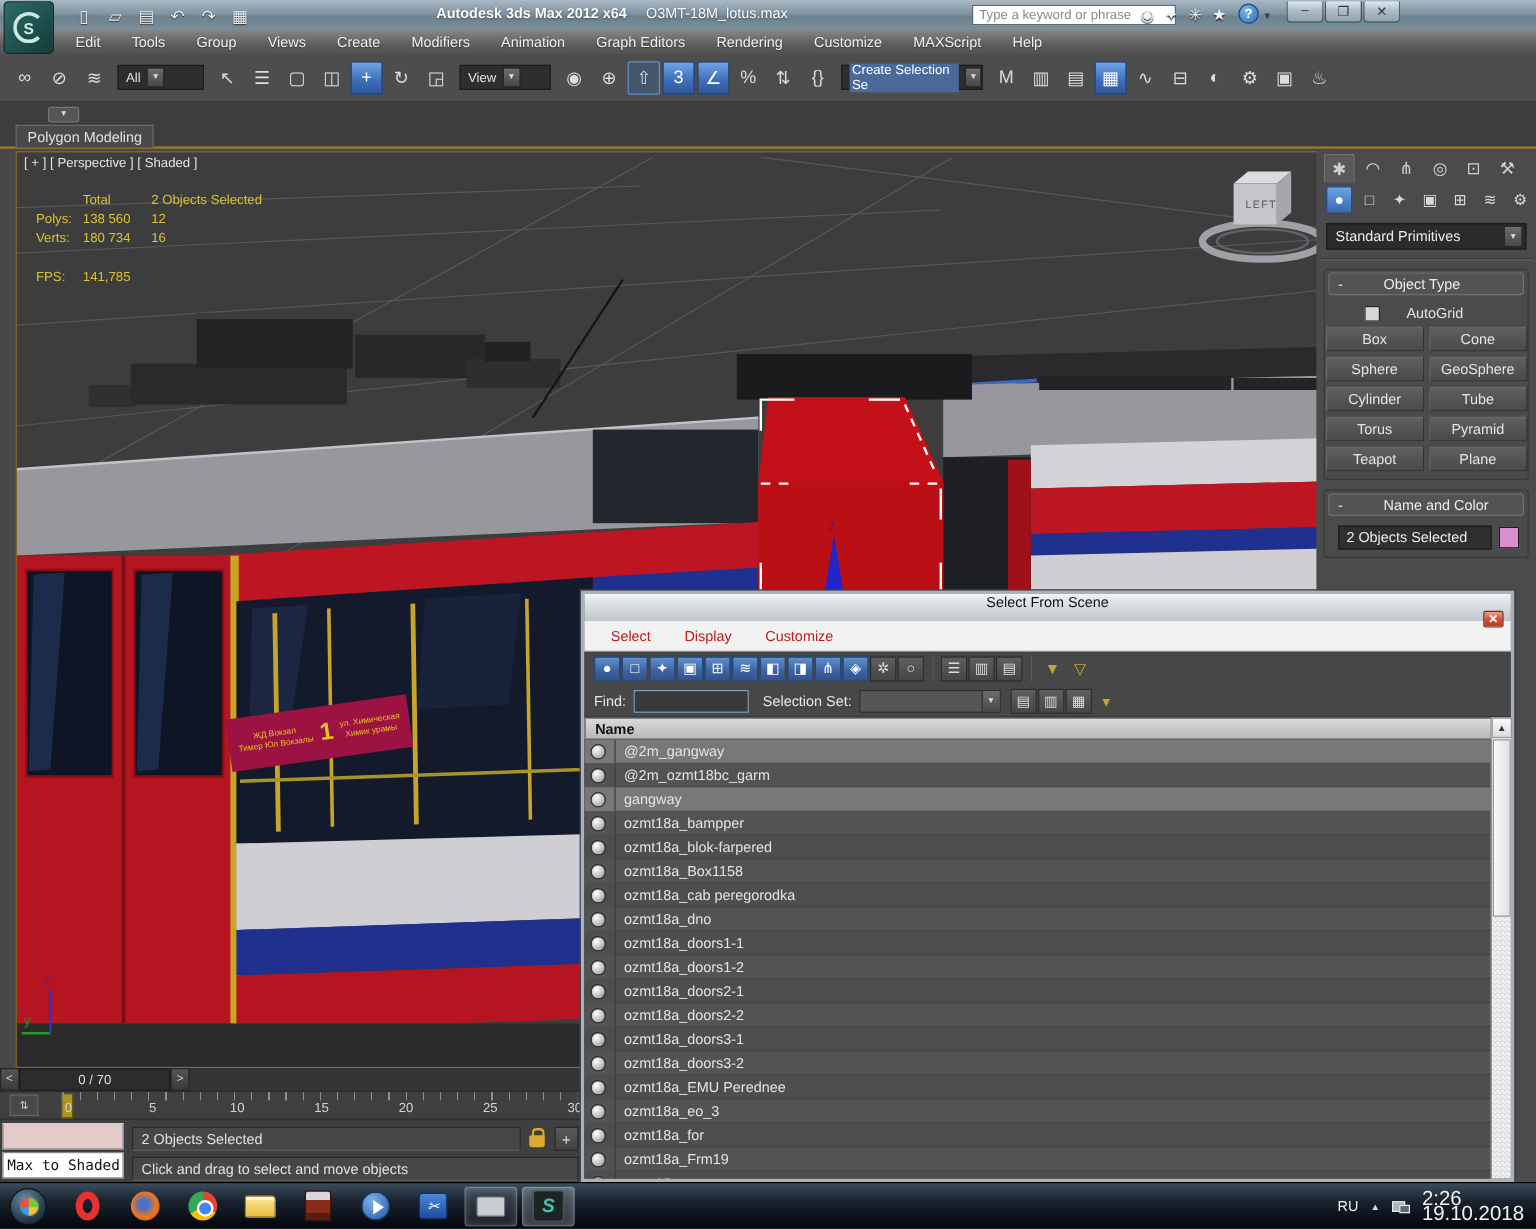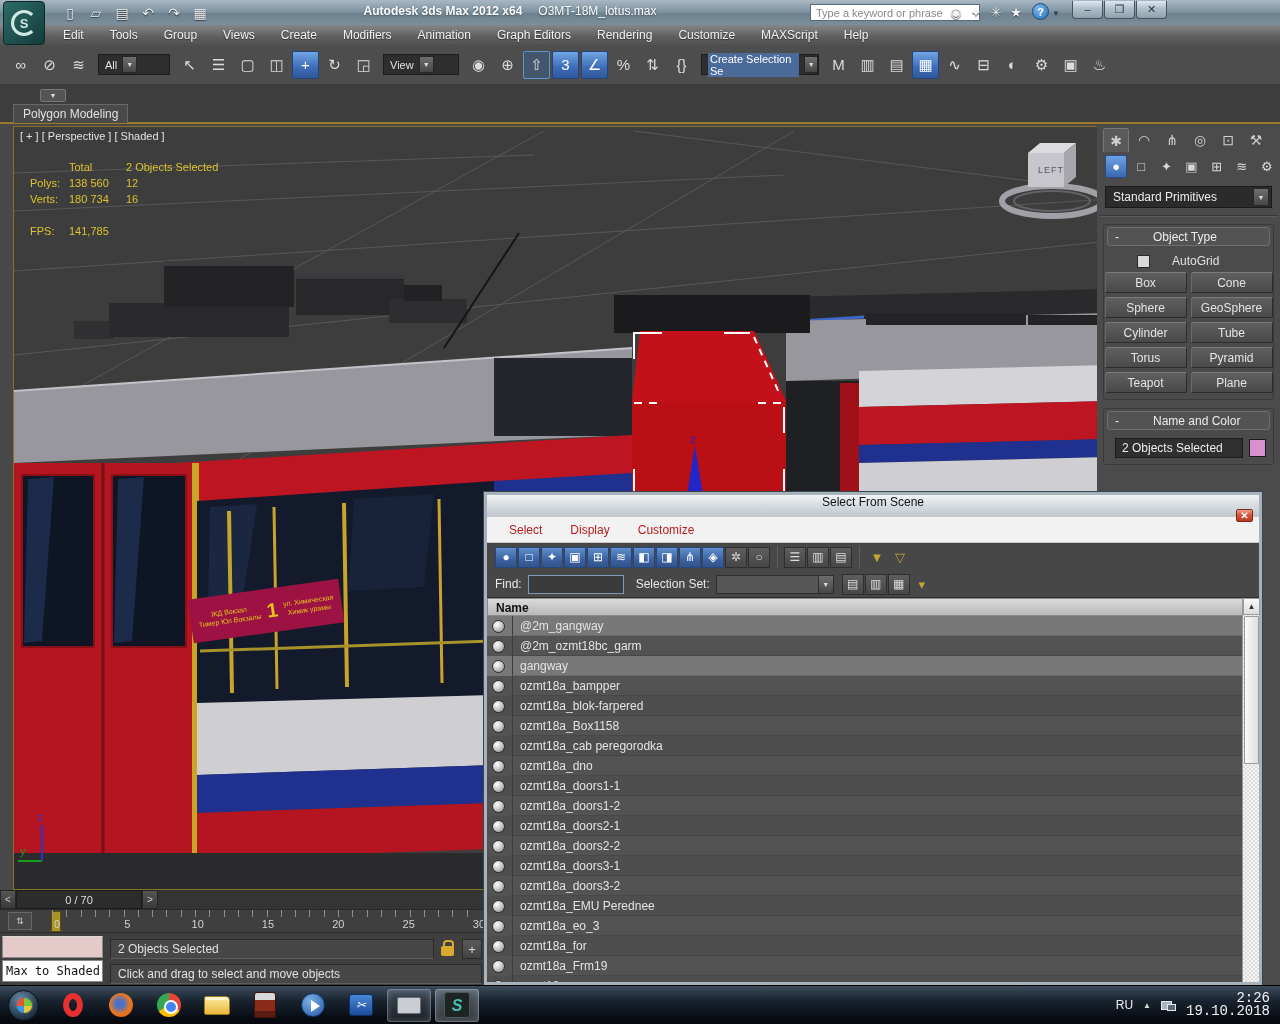--- a/index.html
+++ b/index.html
@@ -214,21 +214,21 @@
   .max-icon i { width:26px; height:26px; display:block; background:#1e2424; border:1px solid #4a5656;
     border-radius:3px; color:#46c0b0; font-size:16px; font-weight:bold; text-align:center; line-height:25px; }
   #tray { margin-left:auto; gap:10px; padding-right:10px; height:100%; }
   #tray .lang { color:#f0f0f0; font-size:12px; }
   #tray .caret { color:#d8d8d8; font-size:8px; }
   .neticon { width:15px; height:12px; position:relative; }
   .neticon:before { content:""; position:absolute; left:0; top:2px; width:9px; height:7px;
     border:1px solid #e8e8e8; background:#aab4be; }
   .neticon:after { content:""; position:absolute; right:0; bottom:0; width:7px; height:5px;
     border:1px solid #e8e8e8; background:#5a6a78; }
-  #clock { text-align:right; color:#f2f2f2; font-size:14px; line-height:13px;font-family:Liberation Mono, monospace; }
+  #clock { color:#f2f2f2; font-size:17px; line-height:13px; }
 </style>
 </head>
 <body>
 
 <div id="titlebar" class="abs">
   <div id="qat" class="flex abs">
 
   <div class="qicon ctr new-scene-icon">
         <span>▯</span>
       </div>

